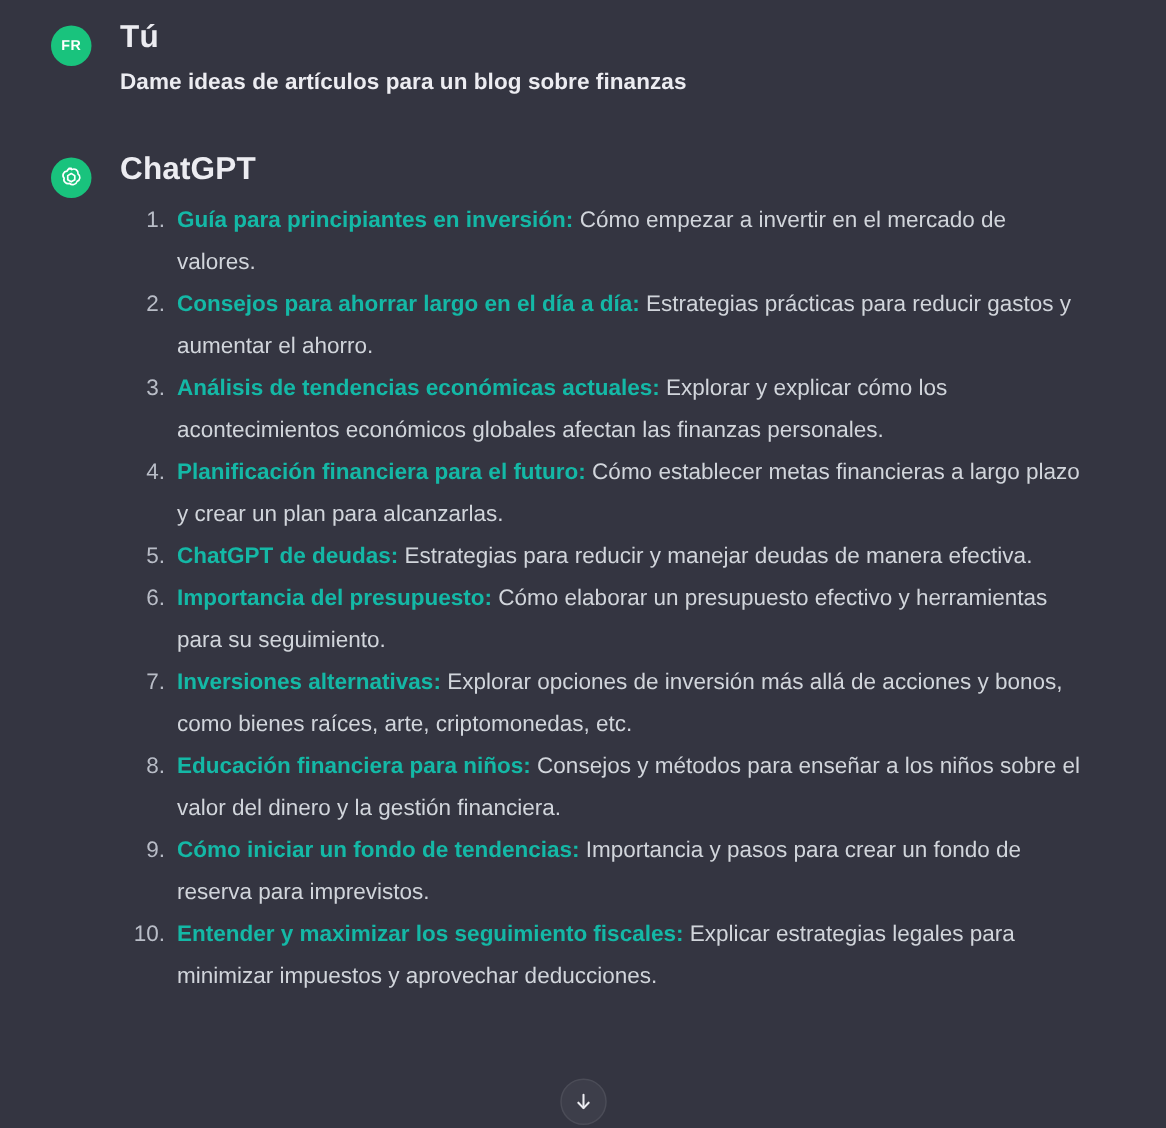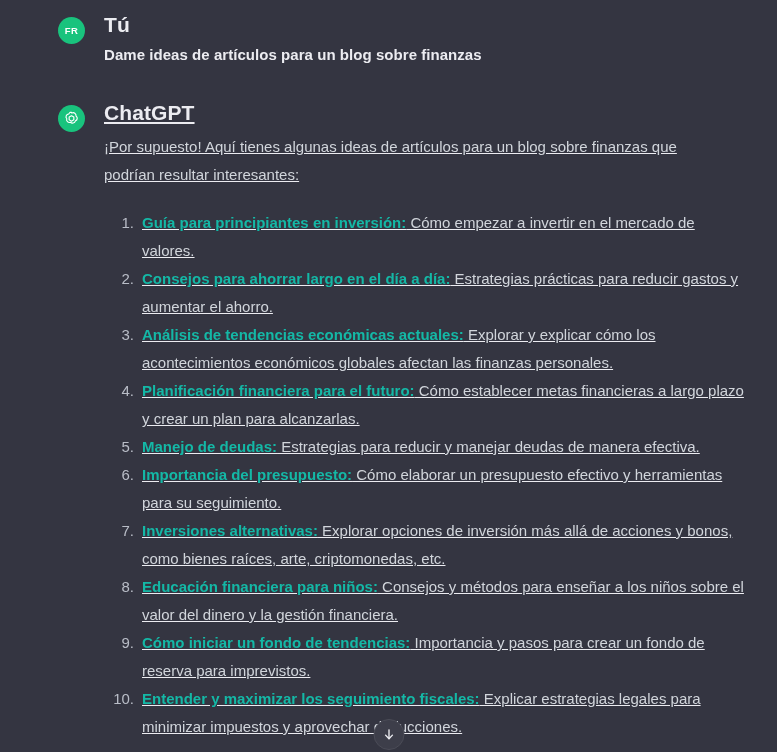--- a/index.html
+++ b/index.html
@@ -24,25 +24,24 @@
     overflow: hidden;
     background: #343541;
   }
 
   
   .message {
     display: flex;
     align-items: flex-start;
     padding: 0 24px 0 34px;
     position: relative;
-    margin-left: 24px;
   }
 
   .msg-user   { padding-top: 7px; }
-  .msg-assistant { padding-top: 3px; text-decoration: underline; }
+  .msg-assistant { padding-top: 3px; }
 
   .avatar {
     flex: 0 0 auto;
     width: 27px;
     height: 27px;
     border-radius: 50%;
     display: flex;
     align-items: center;
     justify-content: center;
     margin-top: 2px;
@@ -178,37 +177,36 @@
         <svg width="17" height="17" viewBox="0 0 24 24" fill="none" stroke="#ffffff" stroke-width="1.6" stroke-linecap="round" stroke-linejoin="round">
           <path d="M12 3.2c-2 0-3.4 1.2-3.9 2.5-1.6.1-2.9 1-3.5 2.4-.7 1.6-.3 3.2.7 4.2-.5 1.5-.1 3.1 1 4.1 1.1 1.1 2.7 1.4 4.1.9 1 1 2.5 1.5 4 1.1 1.6-.4 2.7-1.6 3.1-3 1.4-.5 2.4-1.7 2.6-3.2.2-1.6-.5-3-1.7-3.8.2-1.5-.4-3-1.7-3.9-1.3-.9-2.9-.9-4.2-.2-.7-.6-1.6-1.1-2.6-1.1z"></path>
           <path d="M12 8.1l3.3 1.9v3.9L12 15.8l-3.3-1.9V10z"></path>
         </svg>
       </span>
     </div>
 
     <div class="msg-body">
       <div class="author">ChatGPT</div>
 
-      <div class="intro-paragraph">¡Por supuesto! Aquí tienes algunas ideas de artículos para un blog sobre finanzas que podrían resultar interesantes:</div>
 
       <ol class="idea-list">
         <li>
           <span class="item-title">Guía para principiantes en inversión:</span><span class="item-desc"> Cómo empezar a invertir en el mercado de valores.</span>
         </li>
         <li>
           <span class="item-title">Consejos para ahorrar largo en el día a día:</span><span class="item-desc"> Estrategias prácticas para reducir gastos y aumentar el ahorro.</span>
         </li>
         <li>
           <span class="item-title">Análisis de tendencias económicas actuales:</span><span class="item-desc"> Explorar y explicar cómo los acontecimientos económicos globales afectan las finanzas personales.</span>
         </li>
         <li>
           <span class="item-title">Planificación financiera para el futuro:</span><span class="item-desc"> Cómo establecer metas financieras a largo plazo y crear un plan para alcanzarlas.</span>
         </li>
         <li>
-          <span class="item-title">Manejo de deudas:</span><span class="item-desc"> Estrategias para reducir y manejar deudas de manera efectiva.</span>
+          <span class="item-title">ChatGPT de deudas:</span><span class="item-desc"> Estrategias para reducir y manejar deudas de manera efectiva.</span>
         </li>
         <li>
           <span class="item-title">Importancia del presupuesto:</span><span class="item-desc"> Cómo elaborar un presupuesto efectivo y herramientas para su seguimiento.</span>
         </li>
         <li>
           <span class="item-title">Inversiones alternativas:</span><span class="item-desc"> Explorar opciones de inversión más allá de acciones y bonos, como bienes raíces, arte, criptomonedas, etc.</span>
         </li>
         <li>
           <span class="item-title">Educación financiera para niños:</span><span class="item-desc"> Consejos y métodos para enseñar a los niños sobre el valor del dinero y la gestión financiera.</span>
         </li>

